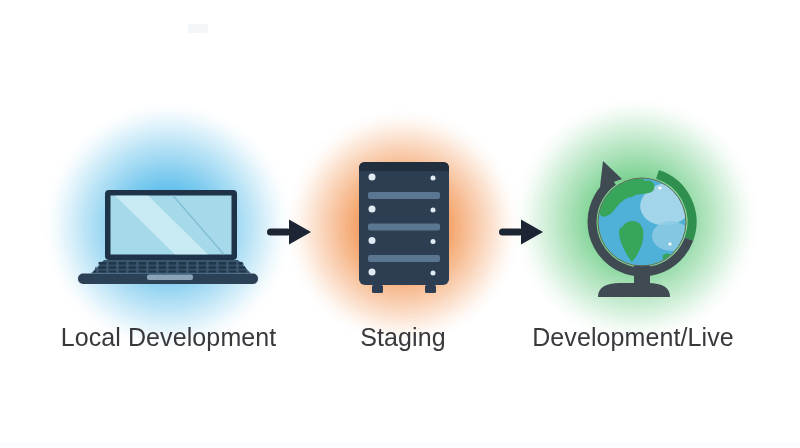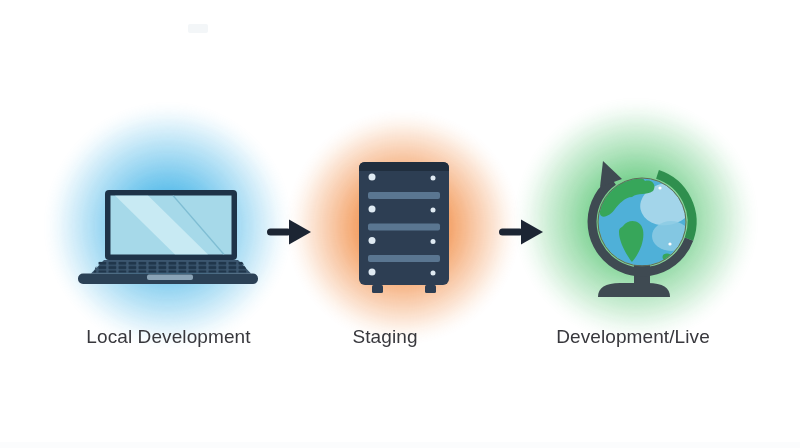--- a/index.html
+++ b/index.html
@@ -16,25 +16,25 @@
     background:radial-gradient(circle, var(--glow-2) 0%, var(--glow-2) 14%, transparent 62%);}
   .icon{position:absolute;}
   .icon-laptop{left:78px;top:188px;}
   .icon-server{left:356px;top:159px;}
   .icon-globe{left:570px;top:140px;}
   .arrow{position:absolute;width:46px;height:26px;}
   .arrow-1{left:266px;top:219px;}
   .arrow-2{left:498px;top:219px;}
   .stage-label{
     position:absolute;top:327px;text-align:center;
-    font-size:19px;font-weight:500;letter-spacing:.1px;color:var(--text,#38383d);
+    font-size:25px;font-weight:500;letter-spacing:.1px;color:var(--text,#38383d);
     line-height:20px;white-space:nowrap;
   }
   .label-local{left:48px;width:241px;}
-  .label-staging{left:285px;width:200px;}
+  .label-staging{left:303px;width:200px;}
   .label-production{left:523px;width:220px;}
   .top-artifact{position:absolute;left:188px;top:24px;width:20px;height:9px;
     background:var(--artifact,#f3f6f8);border-radius:2px;}
   .bottom-edge{position:absolute;left:0;top:442px;width:800px;height:6px;background:#fbfcfd;}
   
   .f-frame{fill:var(--laptop-frame);} .f-screen{fill:var(--laptop-screen);}
   .f-band{fill:var(--laptop-band);} .s-line{stroke:var(--laptop-line);}
   .f-deck{fill:var(--laptop-deck);} .f-keys{fill:var(--laptop-keys);}
   .f-base{fill:var(--laptop-base);} .f-trackpad{fill:var(--laptop-trackpad);}
   .f-body{fill:var(--server-body);} .f-bezel{fill:var(--server-bezel);}

